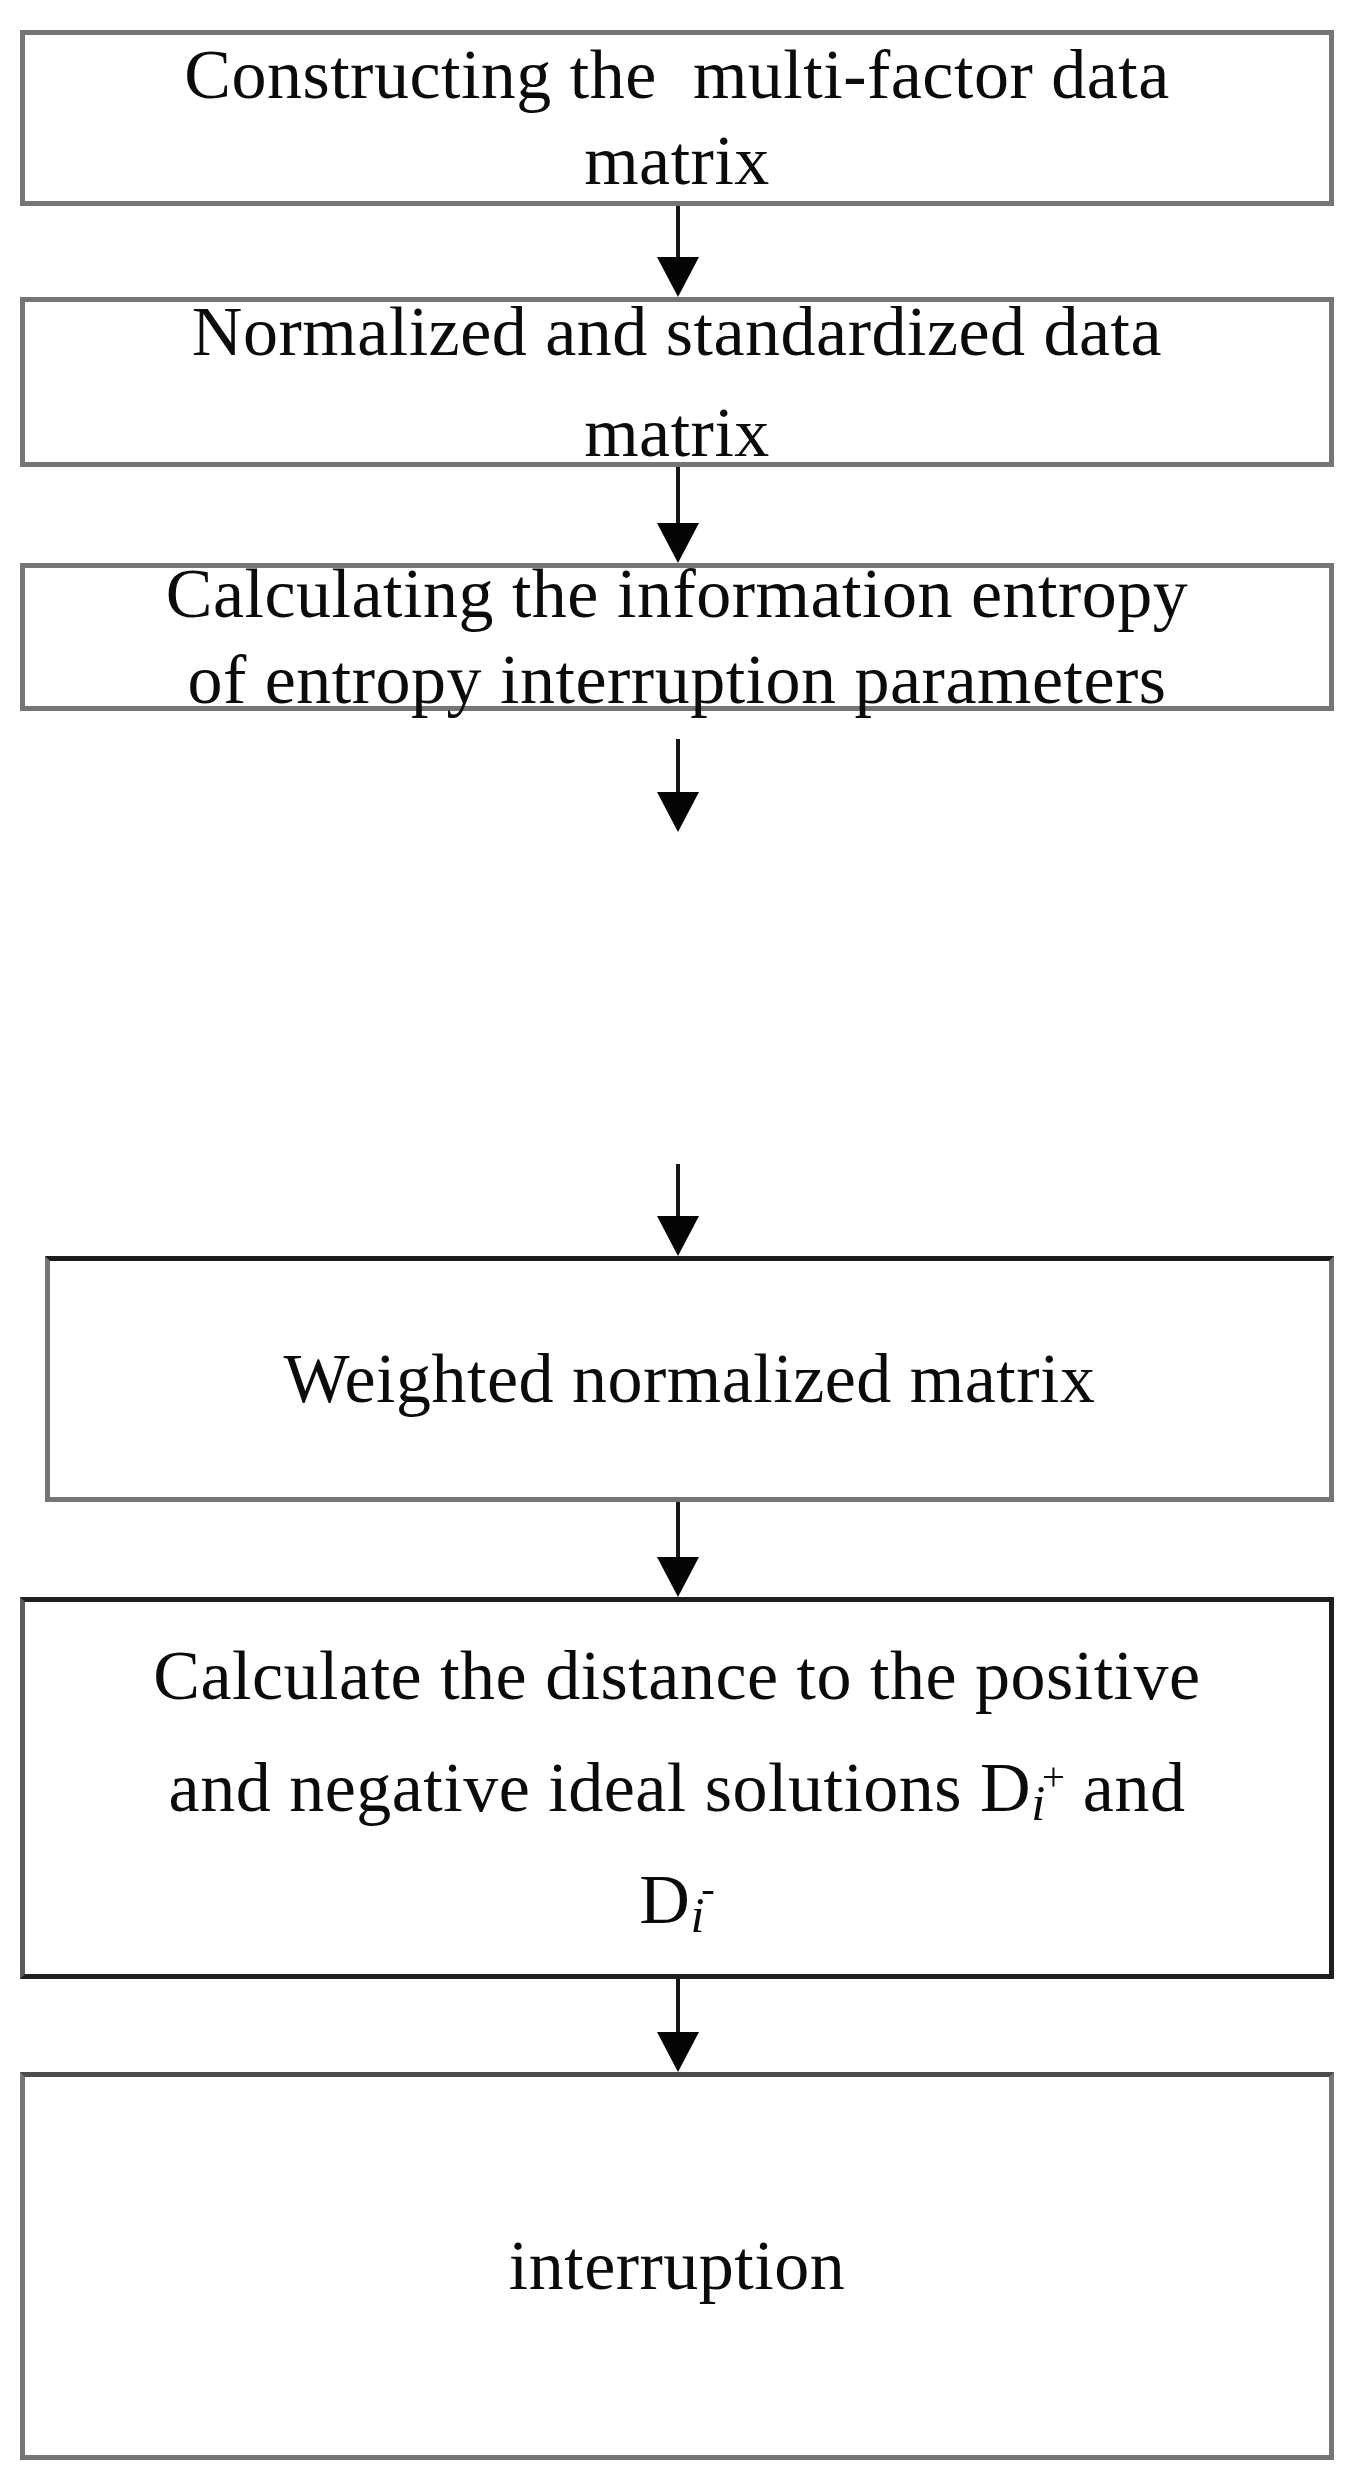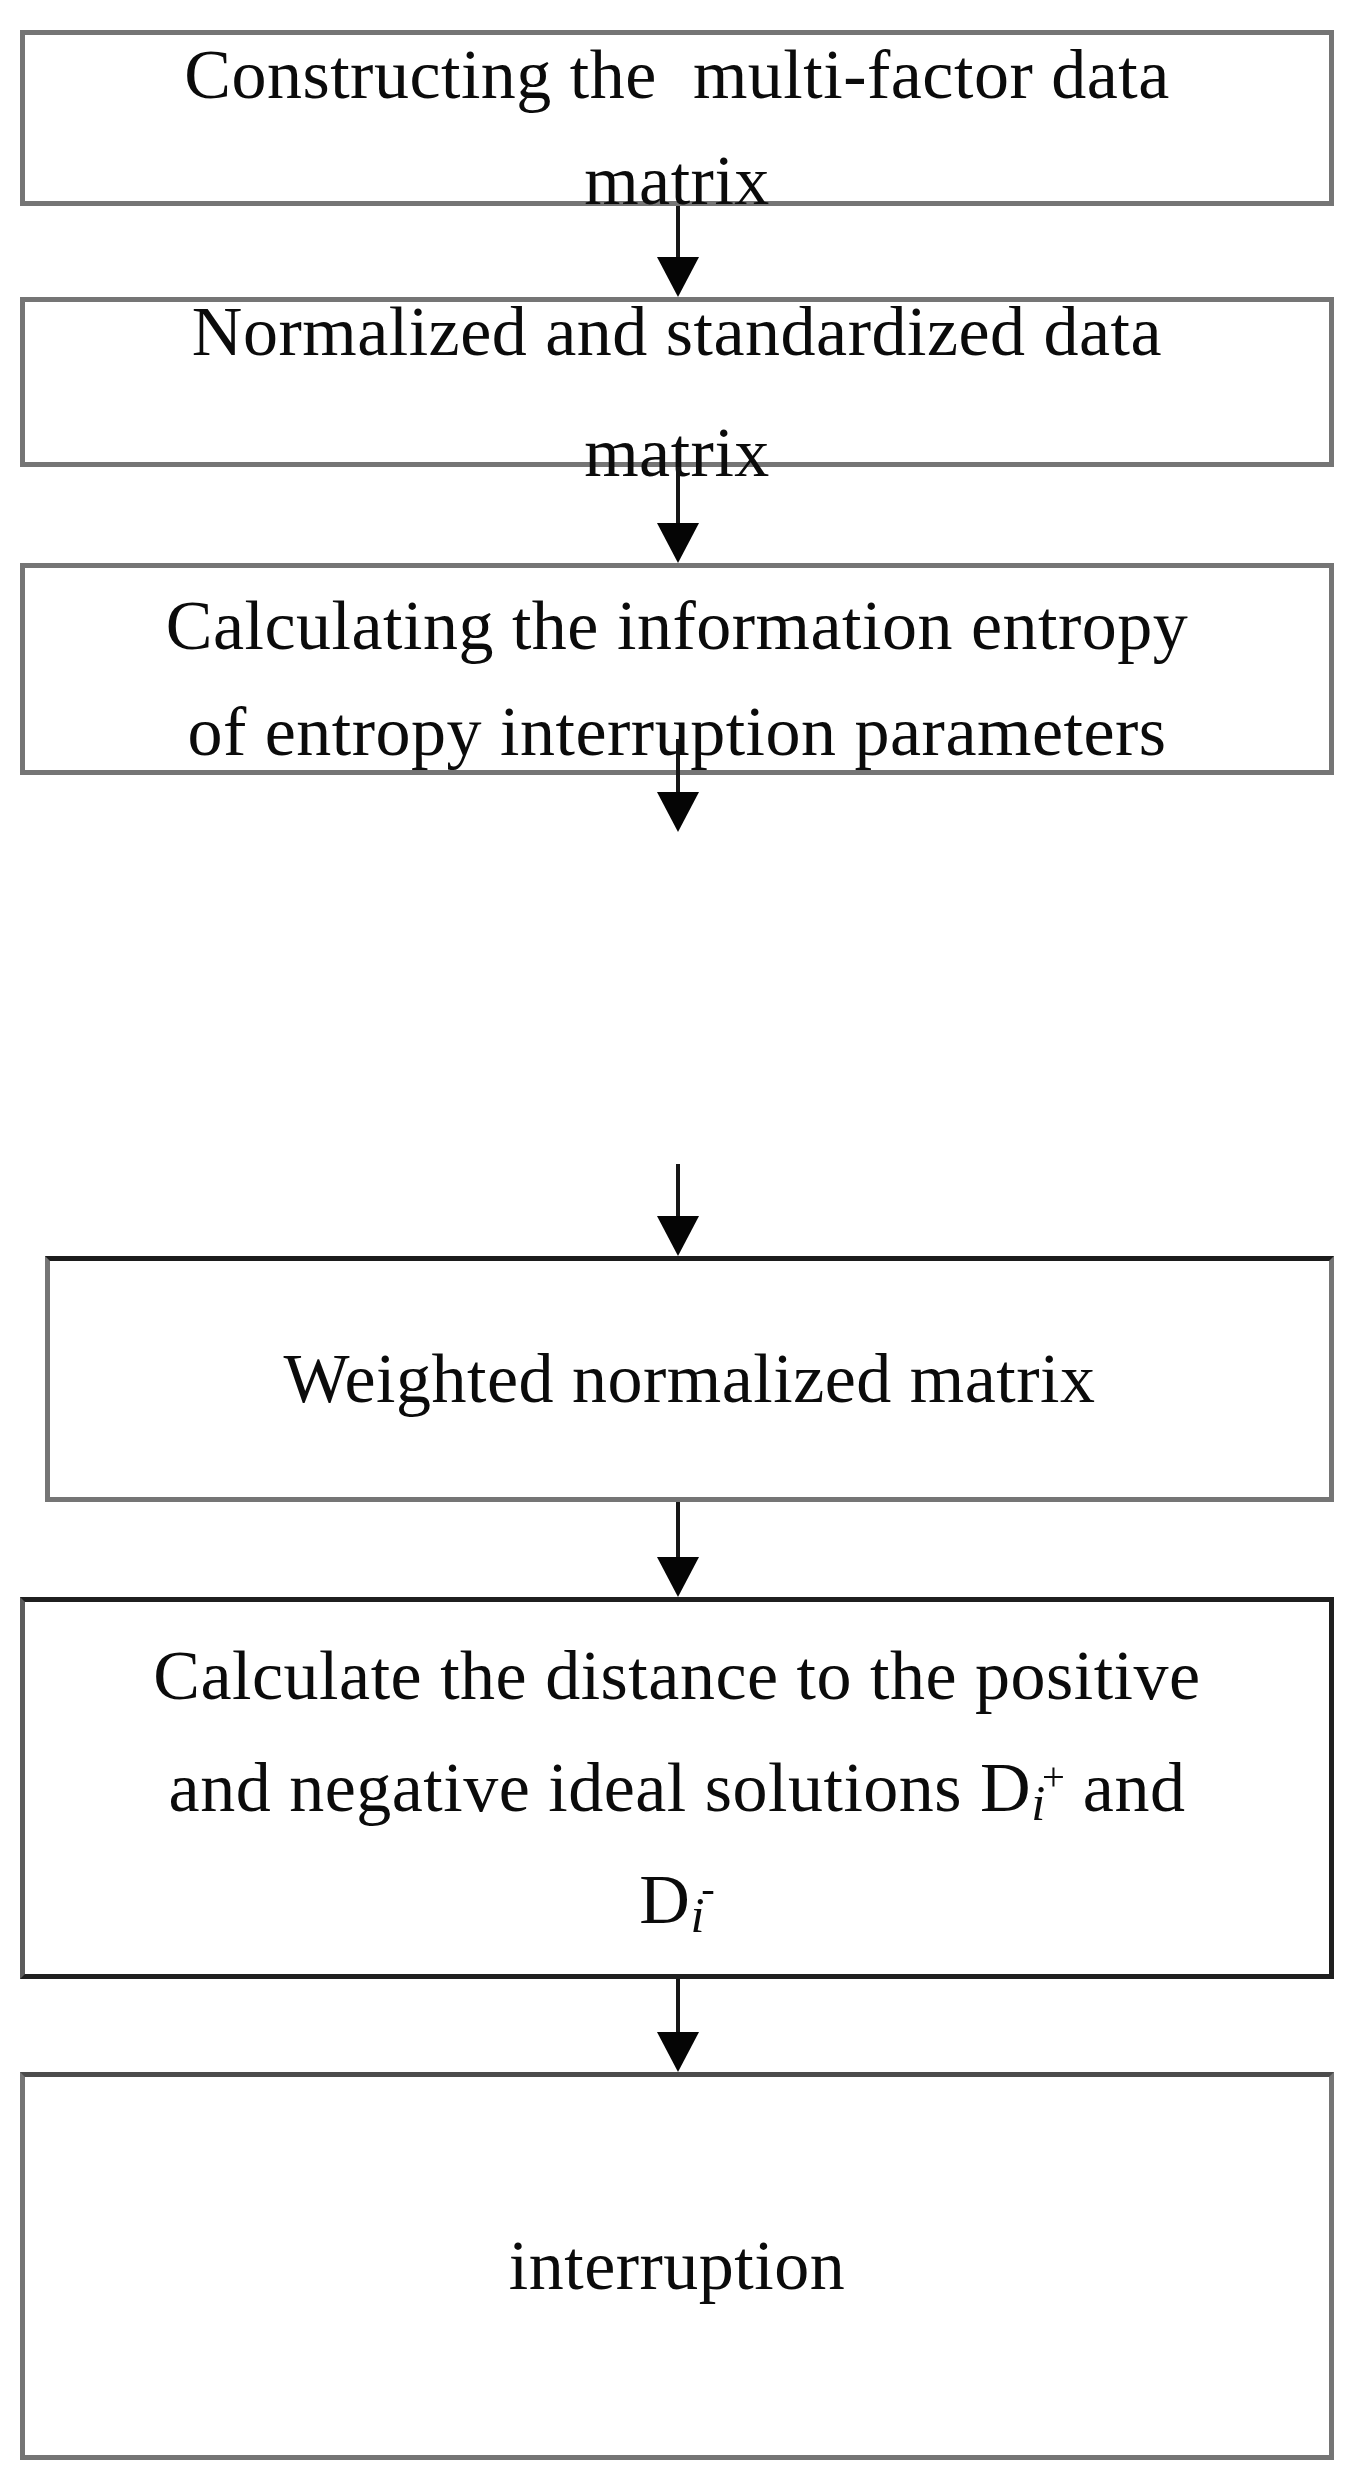--- a/index.html
+++ b/index.html
@@ -31,27 +31,27 @@
     font-size: 70px;
     letter-spacing: 0.5px;
   }
   .fbox .line {
     display: block;
     white-space: pre;
   }
   
   .b0 { top: 30px;   height: 176px; }
   .b1 { top: 297px;  height: 170px; gap: 15px; }
-  .b2 { top: 563px;  height: 212px; }
+  .b2 { top: 563px;  height: 148px; }
   .b3 { top: 832px;  height: 332px; }
   .b4 { top: 1256px; height: 246px; border-top-color: #1c1c1c; margin-left: 25px; }
   .b5 { top: 1597px; height: 382px; border-color: #1f1f1f; border-left-color: #5c5c5c; }
   .b6 { top: 2072px; height: 388px; border-top-color: #4c4c4c; }
   
-  .b0 .line, .b1 .line, .b2 .line { line-height: 86px; margin-top: 20px; }
+  .b0 .line, .b1 .line, .b2 .line { line-height: 86px; }
   .b3 .line { line-height: 110px; }
   .b4 .line { line-height: 80px; }
   .b5 .line { line-height: 112px; }
   .b6 .line { line-height: 134px; }
 
   sub.it {
     font-style: italic;
     font-size: 0.72em;
     vertical-align: -0.18em;
     line-height: 0;

